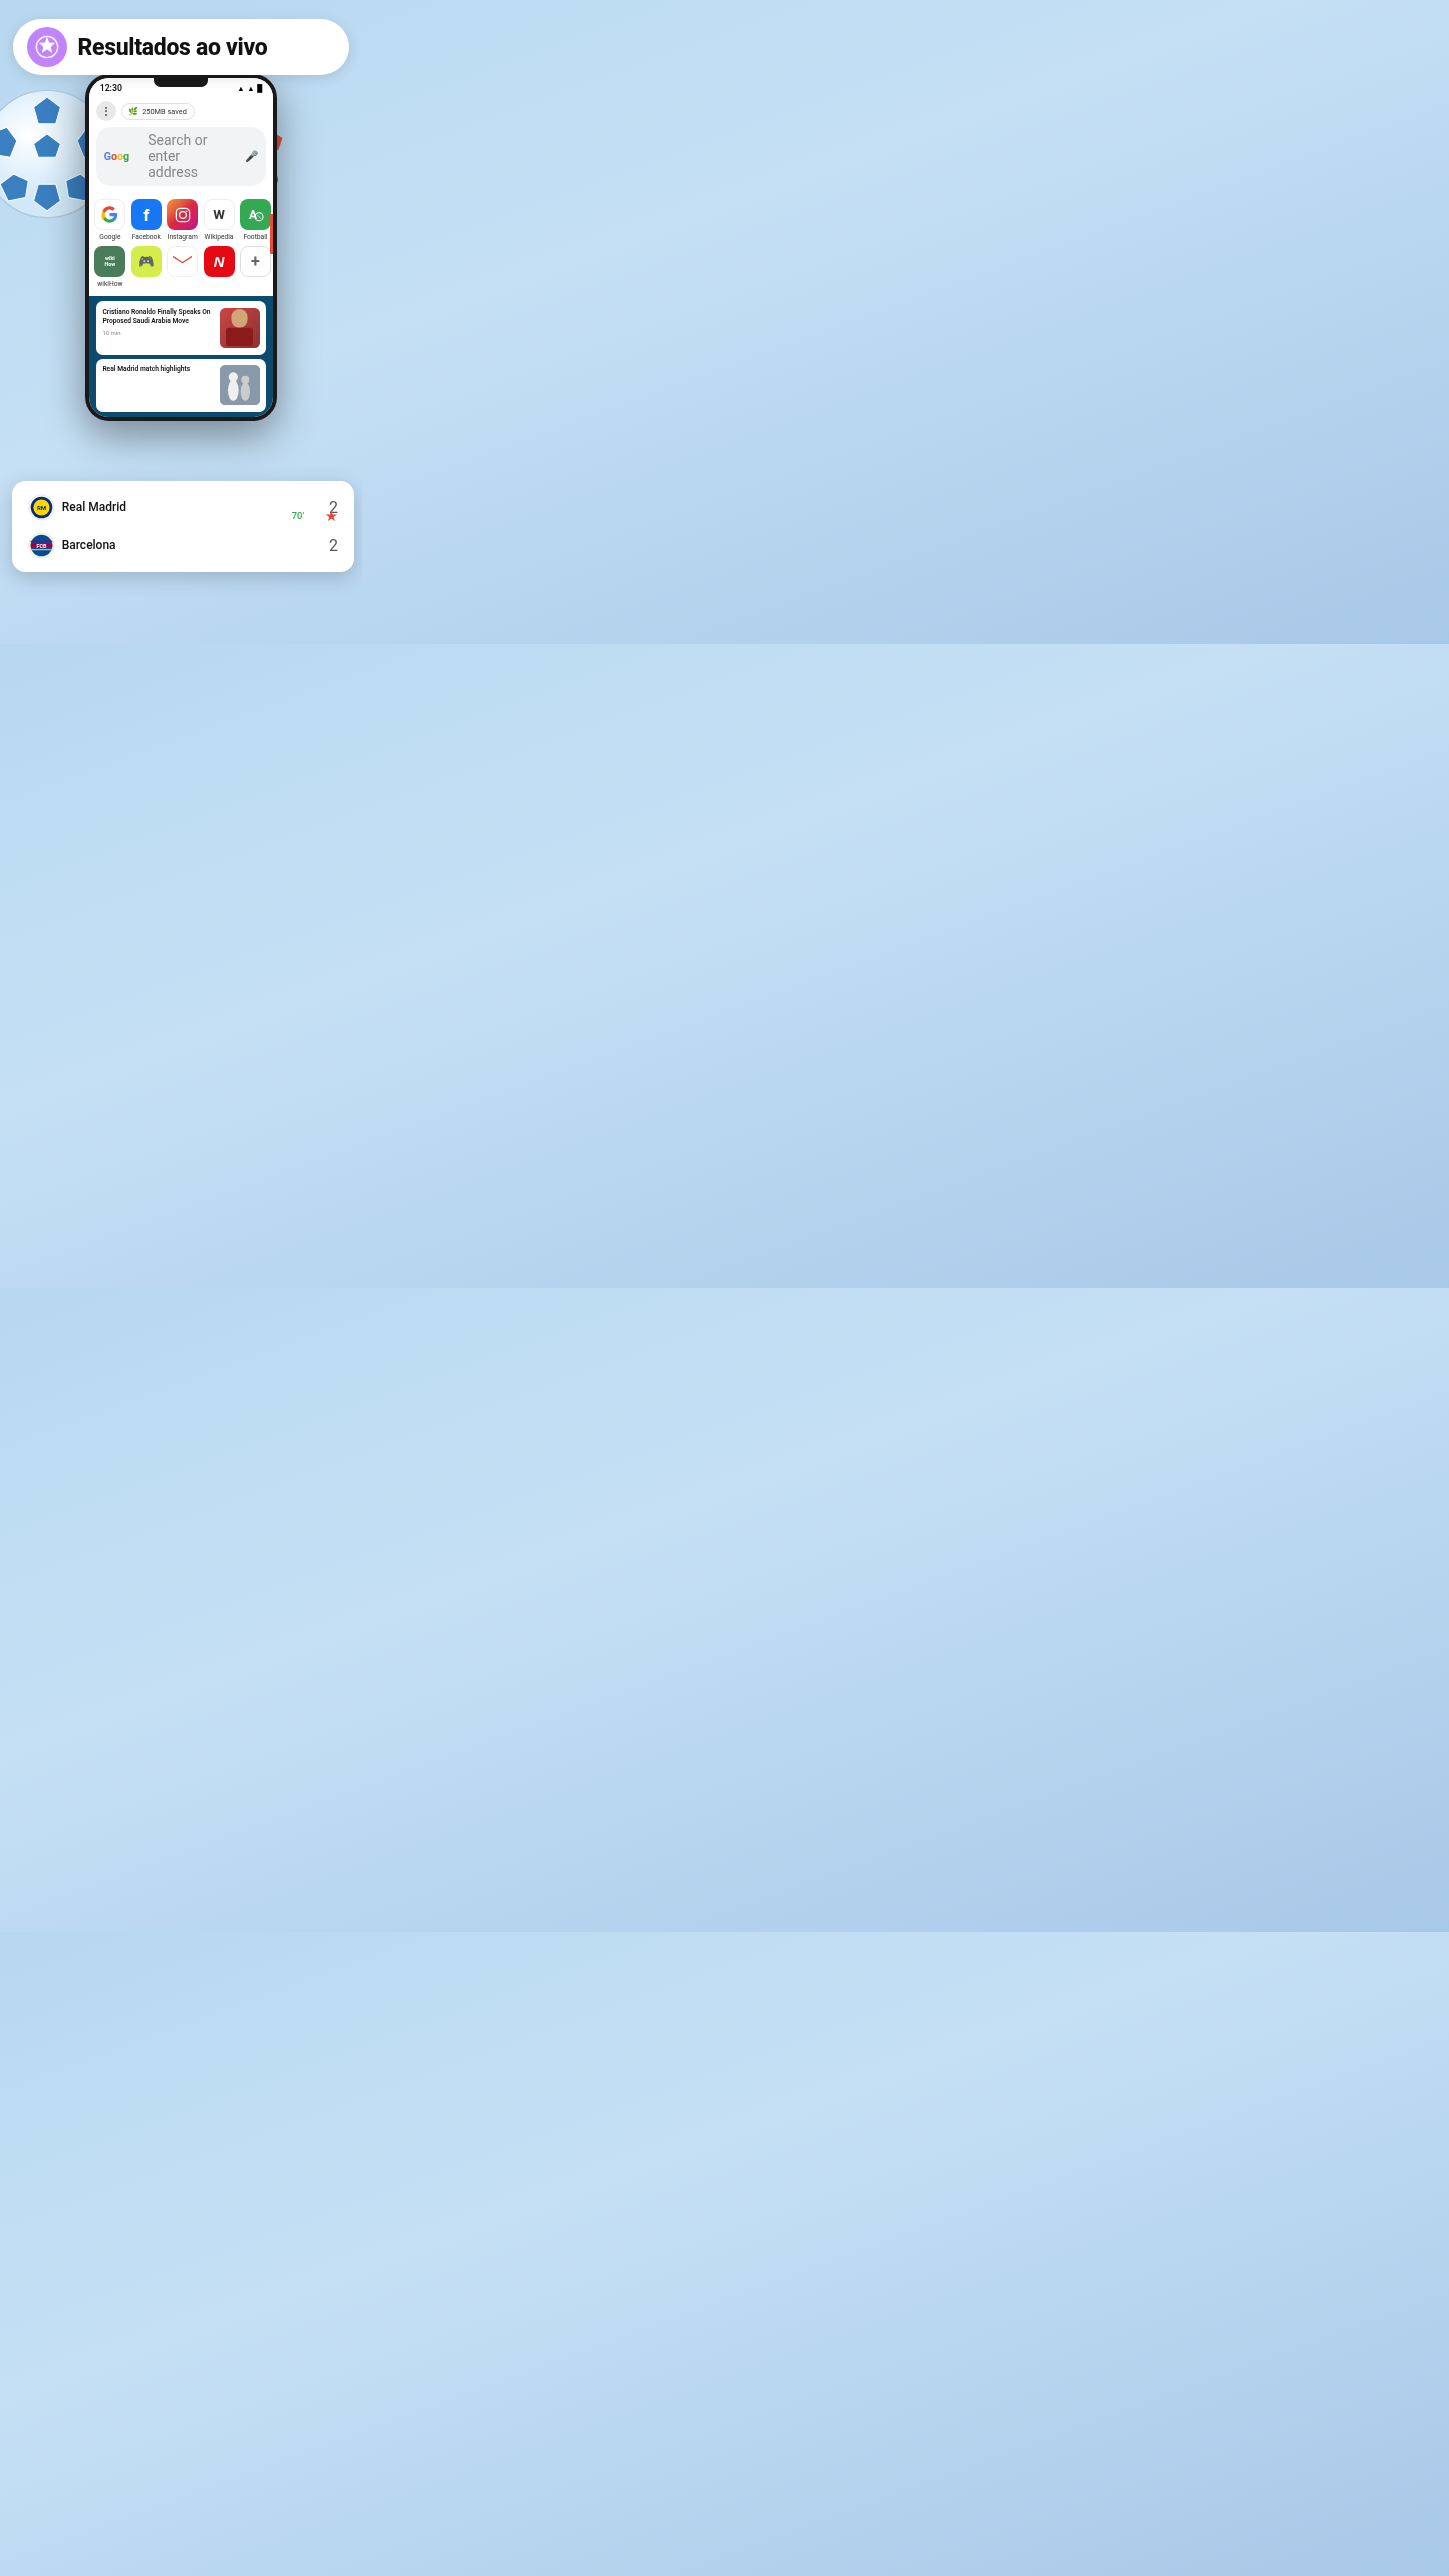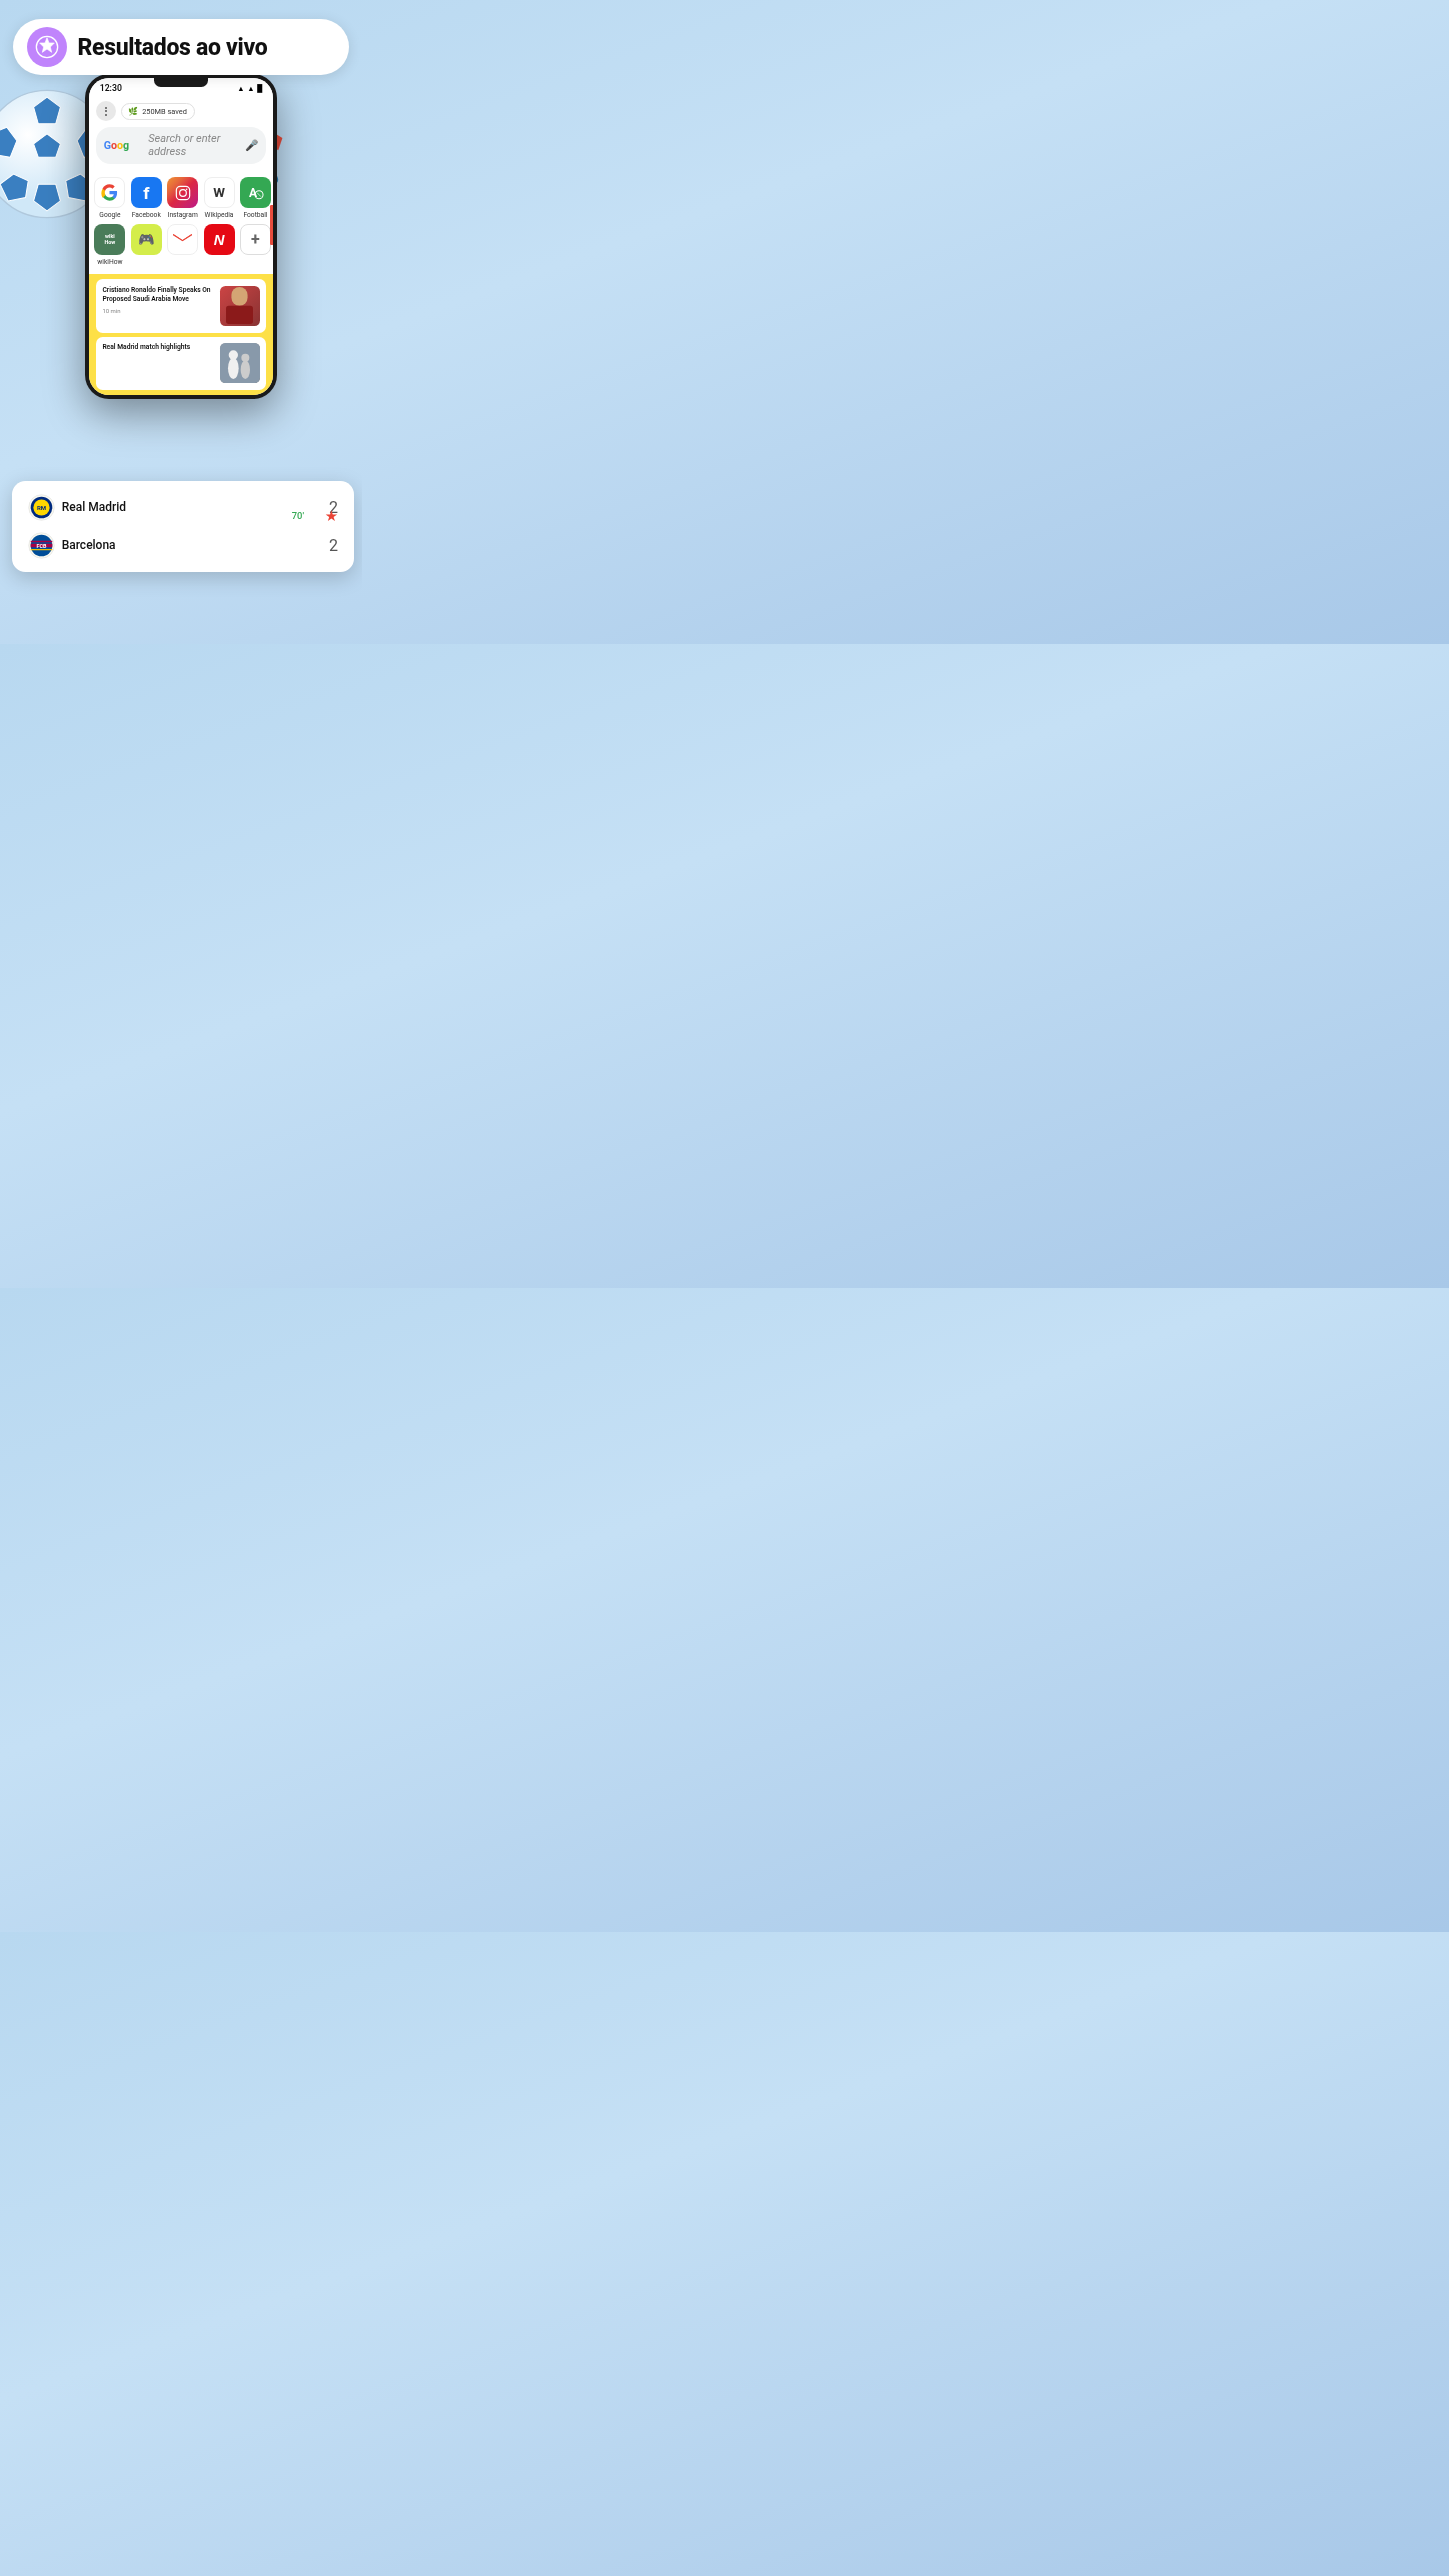--- a/index.html
+++ b/index.html
@@ -197,23 +197,22 @@
       font-weight: 700;
     }
 
     .google-g span:nth-child(1) { color: #4285f4; }
     .google-g span:nth-child(2) { color: #ea4335; }
     .google-g span:nth-child(3) { color: #fbbc05; }
     .google-g span:nth-child(4) { color: #34a853; }
 
     .search-placeholder {
       flex: 1;
-      font-size: 11px;
+      font-size: 14px;
       color: #888;
-      font-style: italic;
     }
 
     .mic-icon {
       color: #888;
       font-size: 10.7px;
     }
 
     
     .app-grid {
       background: white;
@@ -493,21 +492,21 @@
         </div>
 
         <div class="app-item">
           <div class="app-icon icon-plus" style="background:white; border:0.7px solid #ddd; color:#666; font-size:16px;">+</div>
           <span class="app-label"></span>
         </div>
       </div>
 
       <div class="scroll-indicator"></div>
 
-      <div style="background:#fde047; padding: 5.4px 6.7px;">
+      <div style="background:#0c4a6e; padding: 5.4px 6.7px;">
         <div style="background:white; border-radius:6.7px; padding:6.7px; display:flex; gap:5.4px; margin-bottom:4px;">
           <div style="flex:1;">
             <div style="font-size:6.7px; font-weight:600; color:#111; line-height:1.4; margin-bottom:2.7px;">Cristiano Ronaldo Finally Speaks On Proposed Saudi Arabia Move</div>
             <div style="font-size:6px; color:#888;">10 min</div>
           </div>
           <div style="width:40px; height:40px; border-radius:5.4px; background:linear-gradient(135deg, #c44 0%, #833 100%); flex-shrink:0; display:flex; align-items:center; justify-content:center;">
 
             <svg width="27" height="37" viewBox="0 0 40 55">
               <rect x="8" y="0" width="24" height="28" rx="12" fill="#d4a574"></rect>
               <rect x="0" y="28" width="40" height="27" rx="4" fill="#8b1a1a"></rect>

